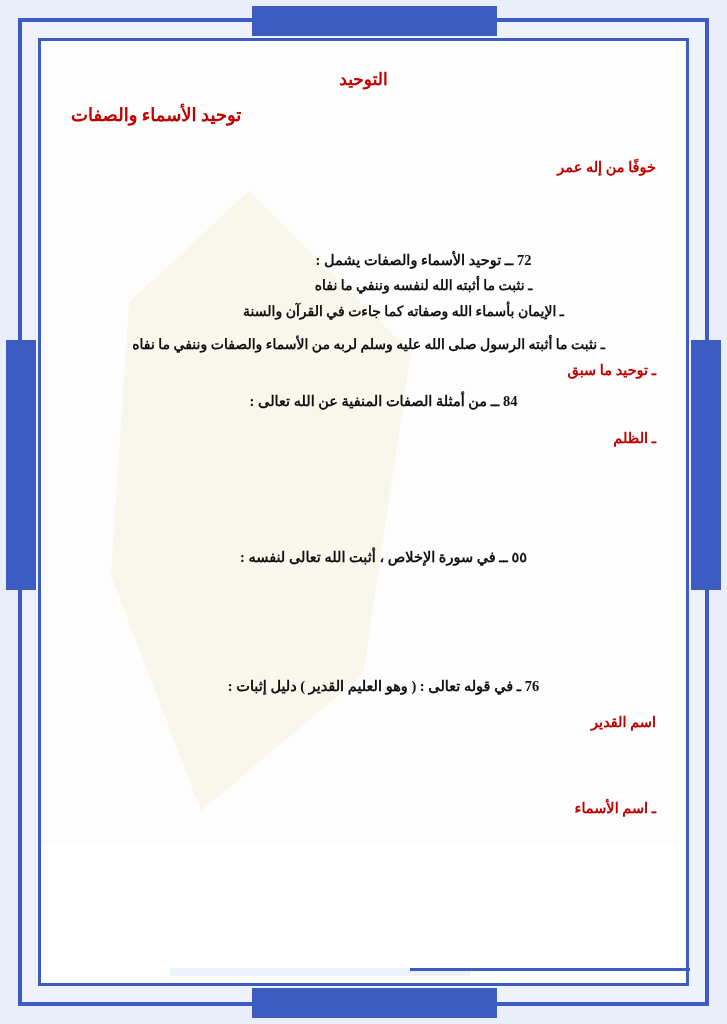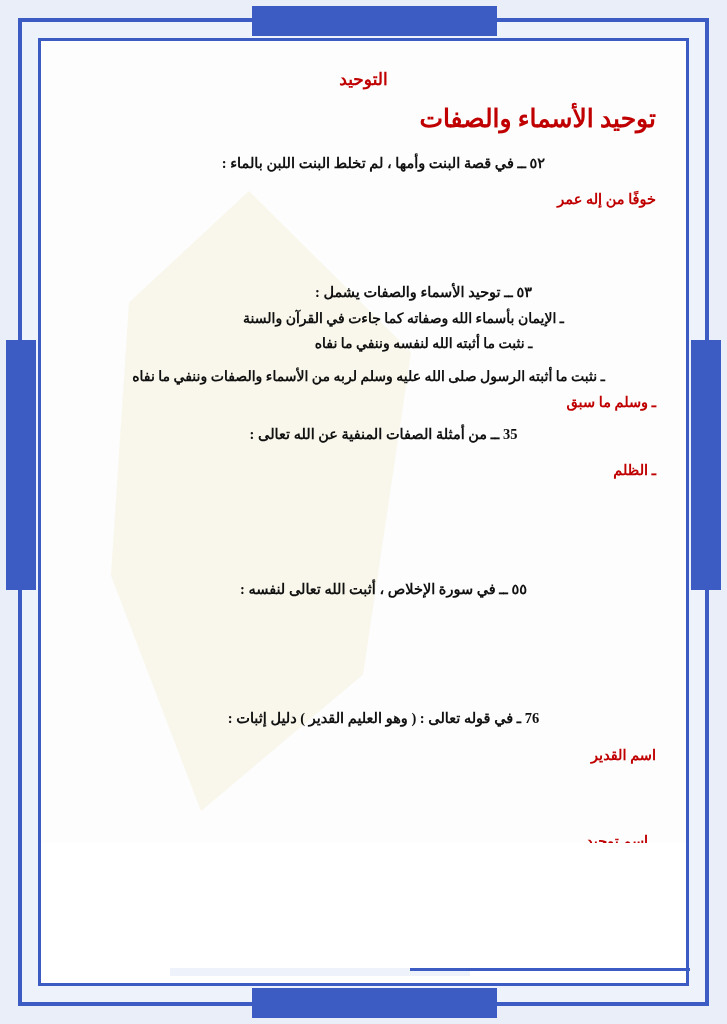--- a/index.html
+++ b/index.html
@@ -75,22 +75,22 @@
     color:#c00000;
     font-weight:bold;
     font-size:17px;
     text-align:center;
     margin:0 0 14px 0;
     letter-spacing:.3px;
   }
   .subtitle{
     color:#c00000;
     font-weight:bold;
-    font-size:25px;
-    text-align:right;
+    font-size:18px;
+    text-align:left;
     margin:0 0 18px 0;
   }
   .qblock{margin:0 0 6px 0;}
   .q{
     color:#111111;
     font-weight:bold;
     font-size:14.5px;
     line-height:1.75;
     margin:0;
     text-align:center;
@@ -136,37 +136,36 @@
 <div id="page">
 
   <div id="watermark"></div>
 
   <div id="content">
 
     <div class="title">التوحيد</div>
     <div class="subtitle">توحيد الأسماء والصفات</div>
 
     <div class="qblock">
-      <p class="q nudge-a">٥٢ ــ في قصة البنت وأمها ، لم تخلط البنت اللبن بالماء :</p>
       <div class="sp-sm"></div>
       <p class="ans nudge-c">خوفًا من إله عمر</p>
     </div>
 
     <div class="sp-xl"></div>
 
     <div class="qblock">
-      <p class="q nudge-c">٥٣ ــ توحيد الأسماء والصفات يشمل :</p>
+      <p class="q nudge-c">72 ــ توحيد الأسماء والصفات يشمل :</p>
+      <p class="opt nudge-c">ـ نثبت ما أثبته الله لنفسه وننفي ما نفاه</p>
       <p class="opt nudge-b">ـ الإيمان بأسماء الله وصفاته كما جاءت في القرآن والسنة</p>
-      <p class="opt nudge-c">ـ نثبت ما أثبته الله لنفسه وننفي ما نفاه</p>
       <p class="opt nudge-d">ـ نثبت ما أثبته الرسول صلى الله عليه وسلم لربه من الأسماء والصفات وننفي ما نفاه</p>
-      <p class="ans nudge-c">ـ وسلم ما سبق</p>
+      <p class="ans nudge-c">ـ توحيد ما سبق</p>
     </div>
 
     <div class="qblock">
-      <p class="q nudge-a">35 ــ من أمثلة الصفات المنفية عن الله تعالى :</p>
+      <p class="q nudge-a">84 ــ من أمثلة الصفات المنفية عن الله تعالى :</p>
       <div class="sp-sm"></div>
       <p class="ans nudge-c">ـ الظلم</p>
     </div>
 
     <div class="sp-xl"></div>
     <div class="sp-md"></div>
 
     <div class="qblock">
       <p class="q nudge-a">٥٥ ــ في سورة الإخلاص ، أثبت الله تعالى لنفسه :</p>
       <div class="sp-sm"></div>
@@ -180,17 +179,17 @@
     <div class="qblock">
       <p class="q nudge-a">76 ـ في قوله تعالى : ( وهو العليم القدير ) دليل إثبات :</p>
       <div class="sp-sm"></div>
       <p class="ans nudge-c">اسم القدير</p>
     </div>
 
     <div class="sp-lg"></div>
 
     <div class="qblock">
       <div class="sp-sm"></div>
-      <p class="ans nudge-c">ـ اسم توحيد</p>
+      <p class="ans nudge-c">ـ اسم الأسماء</p>
     </div>
 
   </div>
 </div>
 
 </body></html>

